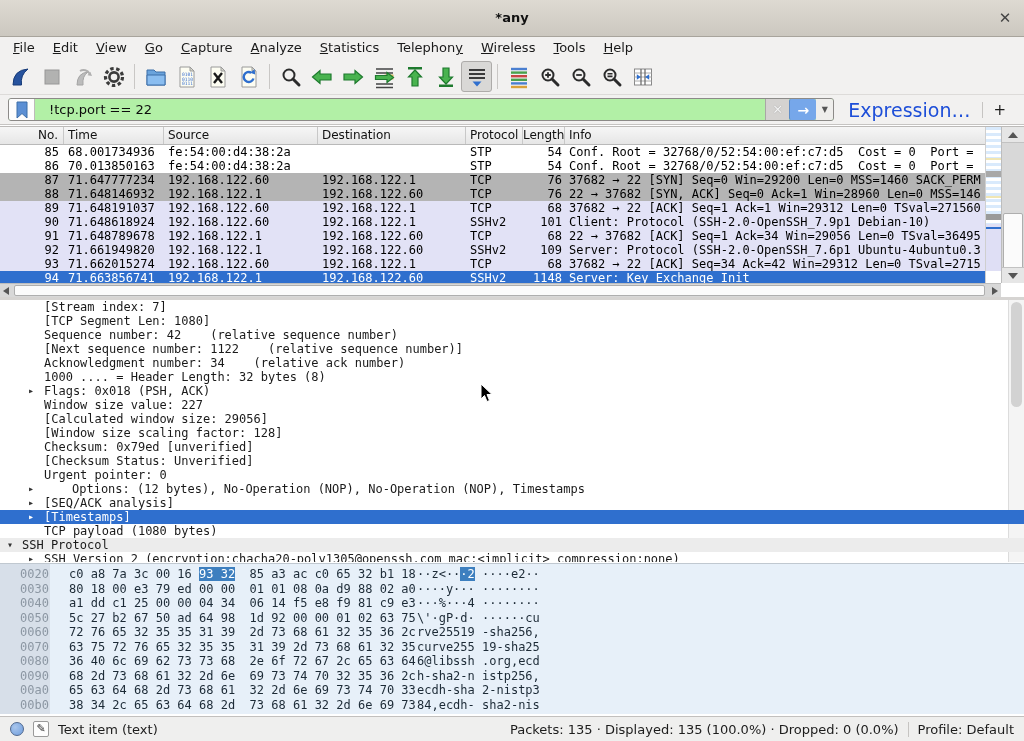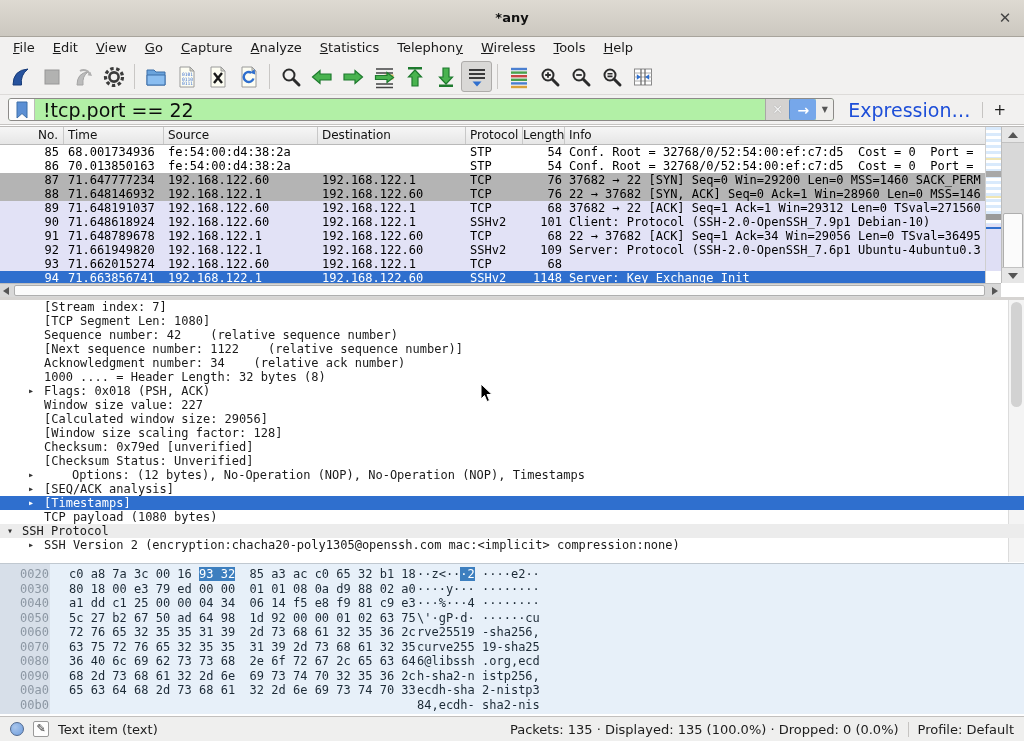--- a/index.html
+++ b/index.html
@@ -36,21 +36,21 @@
 
   
   .filterbar { position:absolute; top:95px; left:0; right:0; height:30px;
     background:#f2f1f0; border-bottom:1px solid #c6c4c2;
     display:flex; align-items:center; padding:0 8px; }
   .filterbox { display:flex; align-items:stretch; height:23px; flex:1;
     border:1px solid #8c8a88; border-radius:3px; overflow:hidden; background:#b2f0a6; }
   .fb-bookmark { width:26px; background:#fdfdfd; border-right:1px solid #bdbbb9;
     display:flex; align-items:center; justify-content:center; }
   .fb-input { flex:1; border:none; outline:none; background:transparent;
-    font-family:"DejaVu Sans","Liberation Sans",sans-serif; font-size:19px; padding:0 8px; color:#0c0c0c; }
+    font-family:"DejaVu Sans","Liberation Sans",sans-serif; font-size:13px; padding:0 14px; color:#0c0c0c; }
   .fb-clear { width:24px; background:#d4d2d0; border-left:1px solid #a9a7a5;
     display:flex; align-items:center; justify-content:center; color:#f4f4f4;
     font-weight:bold; font-size:13px; text-shadow:0 0 1px #888; }
   .fb-apply { width:27px; background:#76a7ea; display:flex; align-items:center;
     justify-content:center; color:#fff; font-weight:bold; font-size:14px;
     border-left:1px solid #5d8cc9; border-radius:2px; }
   .fb-caret { width:17px; background:#efeeec; display:flex; align-items:center;
     justify-content:center; color:#555; font-size:8px; }
   .fb-expression { padding:0 12px 0 14px; font-size:19px; color:#1d4ed8; }
   .fb-sep { width:1px; height:16px; background:#c6c4c2; }
@@ -349,21 +349,21 @@
     </div>
   <div class="pl-body" id="pl-body">
       <div class="plrow white"><span class="plc c0">85</span><span class="plc c1">68.001734936</span><span class="plc c2">fe:54:00:d4:38:2a</span><span class="plc c3"></span><span class="plc c4">STP</span><span class="plc c5">54</span><span class="plc c6">Conf. Root = 32768/0/52:54:00:ef:c7:d5  Cost = 0  Port =</span></div>
       <div class="plrow white"><span class="plc c0">86</span><span class="plc c1">70.013850163</span><span class="plc c2">fe:54:00:d4:38:2a</span><span class="plc c3"></span><span class="plc c4">STP</span><span class="plc c5">54</span><span class="plc c6">Conf. Root = 32768/0/52:54:00:ef:c7:d5  Cost = 0  Port =</span></div>
       <div class="plrow gray"><span class="plc c0">87</span><span class="plc c1">71.647777234</span><span class="plc c2">192.168.122.60</span><span class="plc c3">192.168.122.1</span><span class="plc c4">TCP</span><span class="plc c5">76</span><span class="plc c6">37682 → 22 [SYN] Seq=0 Win=29200 Len=0 MSS=1460 SACK_PERM</span></div>
       <div class="plrow gray"><span class="plc c0">88</span><span class="plc c1">71.648146932</span><span class="plc c2">192.168.122.1</span><span class="plc c3">192.168.122.60</span><span class="plc c4">TCP</span><span class="plc c5">76</span><span class="plc c6">22 → 37682 [SYN, ACK] Seq=0 Ack=1 Win=28960 Len=0 MSS=146</span></div>
       <div class="plrow violet"><span class="plc c0">89</span><span class="plc c1">71.648191037</span><span class="plc c2">192.168.122.60</span><span class="plc c3">192.168.122.1</span><span class="plc c4">TCP</span><span class="plc c5">68</span><span class="plc c6">37682 → 22 [ACK] Seq=1 Ack=1 Win=29312 Len=0 TSval=271560</span></div>
       <div class="plrow violet"><span class="plc c0">90</span><span class="plc c1">71.648618924</span><span class="plc c2">192.168.122.60</span><span class="plc c3">192.168.122.1</span><span class="plc c4">SSHv2</span><span class="plc c5">101</span><span class="plc c6">Client: Protocol (SSH-2.0-OpenSSH_7.9p1 Debian-10)</span></div>
       <div class="plrow violet"><span class="plc c0">91</span><span class="plc c1">71.648789678</span><span class="plc c2">192.168.122.1</span><span class="plc c3">192.168.122.60</span><span class="plc c4">TCP</span><span class="plc c5">68</span><span class="plc c6">22 → 37682 [ACK] Seq=1 Ack=34 Win=29056 Len=0 TSval=36495</span></div>
       <div class="plrow violet"><span class="plc c0">92</span><span class="plc c1">71.661949820</span><span class="plc c2">192.168.122.1</span><span class="plc c3">192.168.122.60</span><span class="plc c4">SSHv2</span><span class="plc c5">109</span><span class="plc c6">Server: Protocol (SSH-2.0-OpenSSH_7.6p1 Ubuntu-4ubuntu0.3</span></div>
-      <div class="plrow violet"><span class="plc c0">93</span><span class="plc c1">71.662015274</span><span class="plc c2">192.168.122.60</span><span class="plc c3">192.168.122.1</span><span class="plc c4">TCP</span><span class="plc c5">68</span></div>
+      <div class="plrow violet"><span class="plc c0">93</span><span class="plc c1">71.662015274</span><span class="plc c2">192.168.122.60</span><span class="plc c3">192.168.122.1</span><span class="plc c4">TCP</span><span class="plc c5">68</span><span class="plc c6">37682 → 22 [ACK] Seq=34 Ack=42 Win=29312 Len=0 TSval=2715</span></div>
       <div class="plrow selected"><span class="plc c0">94</span><span class="plc c1">71.663856741</span><span class="plc c2">192.168.122.1</span><span class="plc c3">192.168.122.60</span><span class="plc c4">SSHv2</span><span class="plc c5">1148</span><span class="plc c6">Server: Key Exchange Init</span></div>
     </div>
   <div class="pl-minimap">
     <div class="mm-band" style="top:20%;height:2px;background:#f0e6b4"></div>
     <div class="mm-band" style="top:28%;height:6px;background:#a8a8a8"></div>
     <div class="mm-band" style="top:44%;height:2px;background:#f0e6b4"></div>
     <div class="mm-band" style="top:56%;height:6px;background:#9a9a9a"></div>
     <div class="mm-band" style="top:62%;height:30%;background:#dfdff5"></div>
     <div class="mm-band" style="top:64%;height:2px;background:#2f6fce"></div>
     <div class="mm-band" style="top:92%;height:8%;background:#ffffff"></div>
@@ -395,40 +395,41 @@
     <div class="dline"><span class="txt" style="left: 44px;">Sequence number: 42    (relative sequence number)</span></div>
     <div class="dline"><span class="txt" style="left: 44px;">[Next sequence number: 1122    (relative sequence number)]</span></div>
     <div class="dline"><span class="txt" style="left: 44px;">Acknowledgment number: 34    (relative ack number)</span></div>
     <div class="dline"><span class="txt" style="left: 44px;">1000 .... = Header Length: 32 bytes (8)</span></div>
     <div class="dline"><span class="arr" style="left: 28px;">▸</span><span class="txt" style="left: 44px;">Flags: 0x018 (PSH, ACK)</span></div>
     <div class="dline"><span class="txt" style="left: 44px;">Window size value: 227</span></div>
     <div class="dline"><span class="txt" style="left: 44px;">[Calculated window size: 29056]</span></div>
     <div class="dline"><span class="txt" style="left: 44px;">[Window size scaling factor: 128]</span></div>
     <div class="dline"><span class="txt" style="left: 44px;">Checksum: 0x79ed [unverified]</span></div>
     <div class="dline"><span class="txt" style="left: 44px;">[Checksum Status: Unverified]</span></div>
+    <div class="dline"><span class="txt" style="left: 44px;">Urgent pointer: 0</span></div>
     <div class="dline"><span class="arr" style="left: 28px;">▸</span><span class="txt" style="left: 44px; margin-left: 28px;">Options: (12 bytes), No-Operation (NOP), No-Operation (NOP), Timestamps</span></div>
     <div class="dline"><span class="arr" style="left: 28px;">▸</span><span class="txt" style="left: 44px;">[SEQ/ACK analysis]</span></div>
     <div class="dline sel"><span class="arr" style="left: 28px;">▸</span><span class="txt" style="left: 44px;">[Timestamps]</span></div>
     <div class="dline"><span class="txt" style="left: 44px;">TCP payload (1080 bytes)</span></div>
     <div class="dline band"><span class="arr" style="left: 7px;">▾</span><span class="txt" style="left: 22px;">SSH Protocol</span></div>
     <div class="dline"><span class="arr" style="left: 28px;">▸</span><span class="txt" style="left: 44px;">SSH Version 2 (encryption:chacha20-poly1305@openssh.com mac:&lt;implicit&gt; compression:none)</span></div>
   </div>
 
 <div class="hexpane" id="hexpane">
   <div class="offstrip"></div>
 <div class="hline"><span class="off">0020</span><span class="hx">c0 a8 7a 3c 00 16 <span class="hl">93 32</span>  85 a3 ac c0 65 32 b1 18</span><span class="asc">··z&lt;··<span class="hl">·2</span> ····e2··</span></div>
     <div class="hline"><span class="off">0030</span><span class="hx">80 18 00 e3 79 ed 00 00  01 01 08 0a d9 88 02 a0</span><span class="asc">····y··· ········</span></div>
     <div class="hline"><span class="off">0040</span><span class="hx">a1 dd c1 25 00 00 04 34  06 14 f5 e8 f9 81 c9 e3</span><span class="asc">···%···4 ········</span></div>
     <div class="hline"><span class="off">0050</span><span class="hx">5c 27 b2 67 50 ad 64 98  1d 92 00 00 01 02 63 75</span><span class="asc">\'·gP·d· ······cu</span></div>
     <div class="hline"><span class="off">0060</span><span class="hx">72 76 65 32 35 35 31 39  2d 73 68 61 32 35 36 2c</span><span class="asc">rve25519 -sha256,</span></div>
     <div class="hline"><span class="off">0070</span><span class="hx">63 75 72 76 65 32 35 35  31 39 2d 73 68 61 32 35</span><span class="asc">curve255 19-sha25</span></div>
     <div class="hline"><span class="off">0080</span><span class="hx">36 40 6c 69 62 73 73 68  2e 6f 72 67 2c 65 63 64</span><span class="asc">6@libssh .org,ecd</span></div>
     <div class="hline"><span class="off">0090</span><span class="hx">68 2d 73 68 61 32 2d 6e  69 73 74 70 32 35 36 2c</span><span class="asc">h-sha2-n istp256,</span></div>
     <div class="hline"><span class="off">00a0</span><span class="hx">65 63 64 68 2d 73 68 61  32 2d 6e 69 73 74 70 33</span><span class="asc">ecdh-sha 2-nistp3</span></div>
-    <div class="hline"><span class="off">00b0</span><span class="asc">84,ecdh- sha2-nis</span></div>
+    <div class="hline"><span class="off">00b0</span><span class="hx">38 34 2c 65 63 64 68 2d  73 68 61 32 2d 6e 69 73</span><span class="asc">84,ecdh- sha2-nis</span></div>
   </div>
 
 <div class="statusbar">
   <div class="sb-circle"></div>
   <div class="sb-pencil">✎</div>
   <span>Text item (text)</span>
   <span class="sb-spacer"></span>
   <span>Packets: 135 · Displayed: 135 (100.0%) · Dropped: 0 (0.0%)</span>
   <div class="sb-sep"></div>
   <span>Profile: Default</span>

